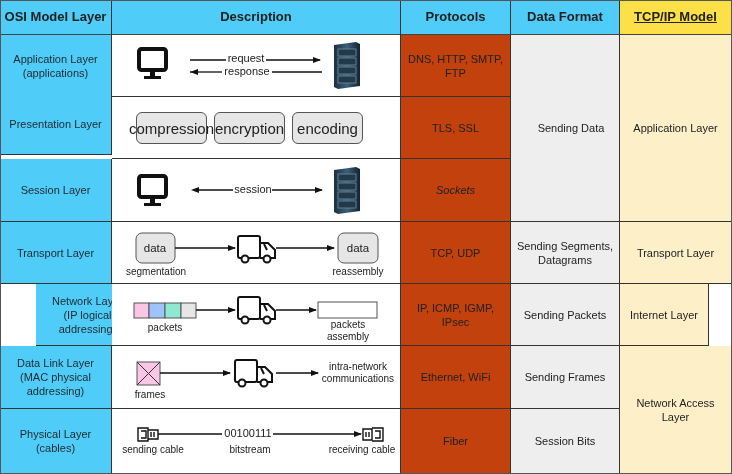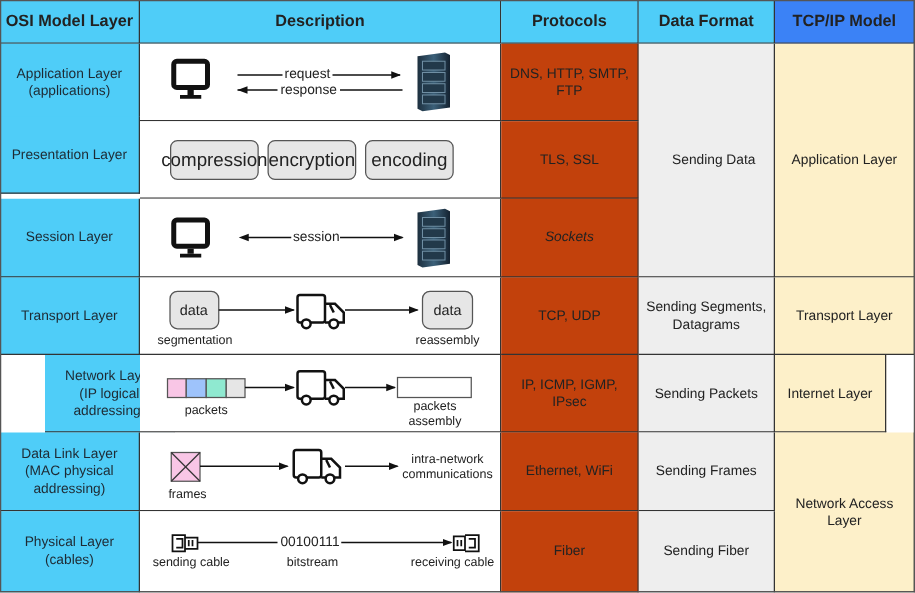--- a/index.html
+++ b/index.html
@@ -3,21 +3,21 @@
 <meta charset="utf-8">
 <style>
   html, body { margin: 0; padding: 0; background: #ffffff; }
   body { width: 732px; height: 474px; position: relative; overflow: hidden;
          font-family: "Liberation Sans", sans-serif; color: #222; }
   .grid { position: absolute; left: 0; top: 0; width: 732px; height: 474px; }
   .cell { position: absolute; box-sizing: border-box; display: flex; align-items: center;
           justify-content: center; text-align: center; font-size: 11px; line-height: 14px;
           border-right: 1px solid #333; border-bottom: 1px solid #333; }
   .hdr { background: #4fcdf8; font-weight: bold; font-size: 13px; border-bottom: 1.5px solid #444; }
-  .hdr.tcp { background: #3b82f6; }
+  .hdr.tcp { background: #fde047; text-decoration: underline; }
   .layer { background: #4fcdf8; color: #1e2a33; }
   .proto { background: #c2410c; }
   .fmt { background: #eeeeee; }
   .tcpip { background: #fdf0c9; }
   .desc { background: #ffffff; }
   .outer { position: absolute; left: 0; top: 0; width: 732px; height: 474px; box-sizing: border-box;
            border: 1.5px solid #555; pointer-events: none; }
   svg text { font-family: "Liberation Sans", sans-serif; fill: #222; }
   .pill { position: absolute; box-sizing: border-box; background: #e6e6e6; border: 1px solid #555;
           border-radius: 6px; display: flex; align-items: center; justify-content: center; font-size: 15px; }
@@ -63,21 +63,21 @@
   <div class="cell proto" style="left:401px;top:284px;width:110px;height:62px;white-space:pre-line;">IP, ICMP, IGMP,
 IPsec</div>
   <div class="cell proto" style="left:401px;top:346px;width:110px;height:63px;">Ethernet, WiFi</div>
   <div class="cell proto" style="left:401px;top:409px;width:110px;height:65px;">Fiber</div>
 
   <div class="cell fmt" style="left:511px;top:35px;width:109px;height:187px;padding-left:12px;">Sending Data</div>
   <div class="cell fmt" style="left:511px;top:222px;width:109px;height:62px;white-space:pre-line;">Sending Segments,
 Datagrams</div>
   <div class="cell fmt" style="left:511px;top:284px;width:109px;height:62px;">Sending Packets</div>
   <div class="cell fmt" style="left:511px;top:346px;width:109px;height:63px;">Sending Frames</div>
-  <div class="cell fmt" style="left:511px;top:409px;width:109px;height:65px;">Sending Fiber</div>
+  <div class="cell fmt" style="left:511px;top:409px;width:109px;height:65px;">Session Bits</div>
 
   <div class="cell tcpip" style="left:620px;top:35px;width:112px;height:187px;">Application Layer</div>
   <div class="cell tcpip" style="left:620px;top:222px;width:112px;height:62px;">Transport Layer</div>
   <div class="cell tcpip" style="left:620px;top:284px;width:89px;height:62px;">Internet Layer</div>
   <div class="cell tcpip" style="left:620px;top:346px;width:112px;height:128px;white-space:pre-line;">Network Access
 Layer</div>
 </div>
 
 <svg width="732" height="474" style="position:absolute;left:0;top:0;">
   <defs>

